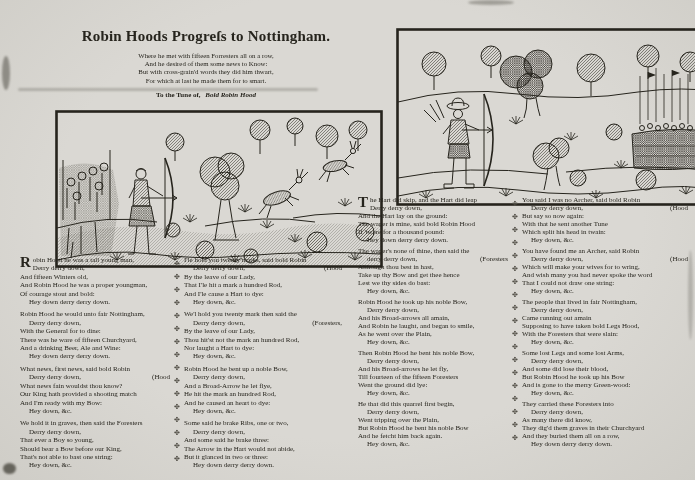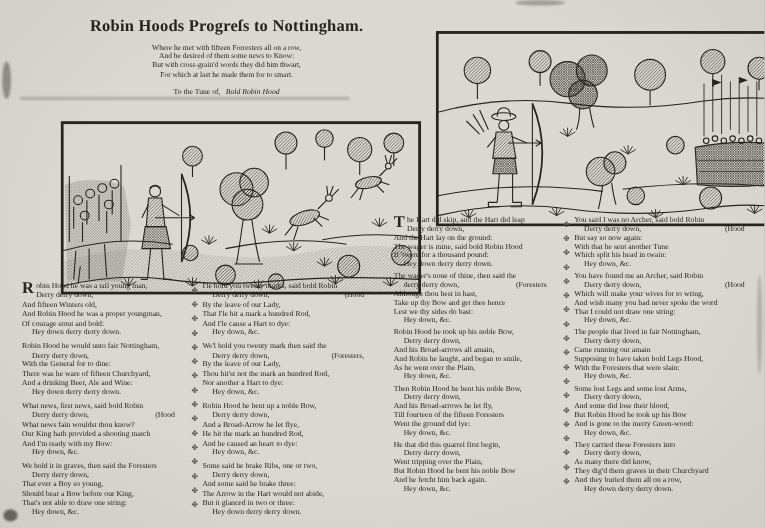--- a/index.html
+++ b/index.html
@@ -2,39 +2,39 @@
 <html><head>
 <meta charset="utf-8">
 <style>
   html,body{margin:0;padding:0;background:#b8b6b1;}
   .scan{
     position:relative;width:695px;height:480px;overflow:hidden;
     background:#d6d4cf;
     background-image:radial-gradient(ellipse at 50% 45%, #dad8d3 60%, #cfcdc7 100%);
     font-family:"Liberation Serif","DejaVu Serif",serif;color:#26241d;
   }
-  .header{position:absolute;left:62px;top:16px;width:288px;text-align:center;}
+  .header{position:absolute;left:62px;top:28px;width:288px;text-align:center;}
   .title{font-size:15px;font-weight:bold;letter-spacing:.2px;margin:0 0 7px 0;}
   .subtitle .sline{font-size:6.8px;line-height:8.2px;}
-  .tune{font-size:7px;margin-top:6px;}
+  .tune{font-size:7px;margin-top:6px;font-weight:bold;}
   .tune em{font-style:italic;margin-left:3px;}
   .woodcut{position:absolute;}
   #wc1{left:15px;top:94px;width:328px;height:158px;}
   #wc2{left:356px;top:12px;width:330px;height:178px;}
   .woodcut svg{display:block;width:100%;height:100%;}
   .cols{position:absolute;display:grid;}
   #lp-cols{left:20px;top:256px;width:322px;grid-template-columns:150px 14px 158px;}
   #rp-cols{left:358px;top:196px;width:330px;grid-template-columns:150px 14px 166px;}
   .col{font-size:7px;line-height:8.4px;}
   #rp-cols .col{line-height:8px;}
   .stanza{margin-bottom:4px;}
   #rp-cols .stanza{margin-bottom:3px;}
   .line{position:relative;white-space:nowrap;}
   .line.indent{padding-left:9px;}
-  .catch{position:absolute;right:11px;top:0;}
+  .catch{position:absolute;right:0;top:0;}
   .drop{float:left;font-size:15px;line-height:13px;font-weight:bold;padding-right:2px;}
   .orn{font-size:7px;line-height:13px;text-align:center;color:#55524a;white-space:pre-line;padding-top:2px;}
   .imprint{position:absolute;left:365px;top:445px;width:300px;text-align:center;
            font-size:7.5px;font-style:italic;}
   .speck{position:absolute;background:#3a382f;border-radius:50%;filter:blur(1px);}
   #sp1{left:2px;top:56px;width:8px;height:34px;opacity:.45;}
   #sp2{left:3px;top:463px;width:13px;height:11px;opacity:.7;}
   #sp3{left:468px;top:0px;width:46px;height:5px;opacity:.35;}
   #sp4{left:688px;top:250px;width:5px;height:90px;opacity:.22;}
   #sp5{left:18px;top:88px;width:300px;height:3px;opacity:.25;border-radius:2px;}
@@ -168,21 +168,21 @@
           <div class="line"><span>What news fain wouldst thou know?</span></div>
           <div class="line"><span>Our King hath provided a shooting match</span></div>
           <div class="line"><span>And I'm ready with my Bow:</span></div>
           <div class="line indent"><span>Hey down, &amp;c.</span></div>
         </div>
         <div class="stanza">
           <div class="line"><span>We hold it in graves, then said the Foresters</span></div>
           <div class="line indent"><span>Derry derry down,</span></div>
           <div class="line"><span>That ever a Boy so young,</span></div>
           <div class="line"><span>Should bear a Bow before our King,</span></div>
-          <div class="line"><span>That's not able to draw one string:</span></div>
+          <div class="line"><span>That's not able to bast one string:</span></div>
           <div class="line indent"><span>Hey down, &amp;c.</span></div>
         </div>
       </div>
     <div class="orn" id="orn-left">✤
 ✤
 ✤
 ✤
 ✤
 ✤
 ✤
@@ -202,21 +202,21 @@
           <div class="line"><span>By the leave of our Lady,</span></div>
           <div class="line"><span>That I'le hit a mark a hundred Rod,</span></div>
           <div class="line"><span>And I'le cause a Hart to dye:</span></div>
           <div class="line indent"><span>Hey down, &amp;c.</span></div>
         </div>
         <div class="stanza">
           <div class="line"><span>We'l hold you twenty mark then said the</span></div>
           <div class="line indent"><span>Derry derry down,</span><span class="catch">(Foresters,</span></div>
           <div class="line"><span>By the leave of our Lady,</span></div>
           <div class="line"><span>Thou hit'st not the mark an hundred Rod,</span></div>
-          <div class="line"><span>Nor another a Hart to dye:</span></div>
+          <div class="line"><span>Nor laught a Hart to dye:</span></div>
           <div class="line indent"><span>Hey down, &amp;c.</span></div>
         </div>
         <div class="stanza">
           <div class="line"><span>Robin Hood he bent up a noble Bow,</span></div>
           <div class="line indent"><span>Derry derry down,</span></div>
           <div class="line"><span>And a Broad-Arrow he let flye,</span></div>
           <div class="line"><span>He hit the mark an hundred Rod,</span></div>
           <div class="line"><span>And he caused an heart to dye:</span></div>
           <div class="line indent"><span>Hey down, &amp;c.</span></div>
         </div>

